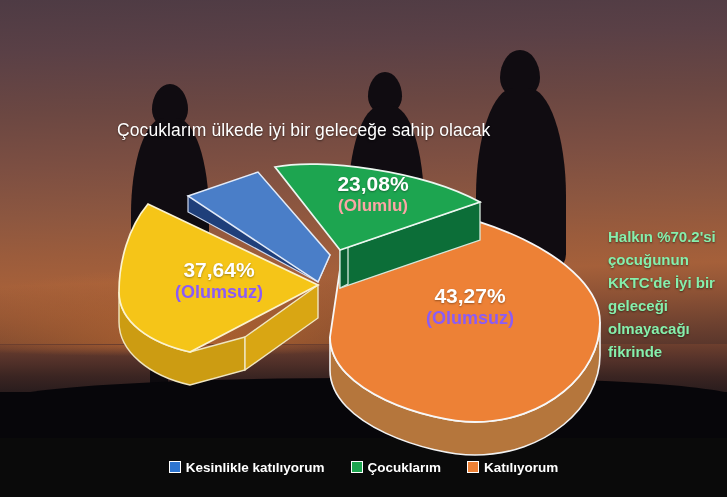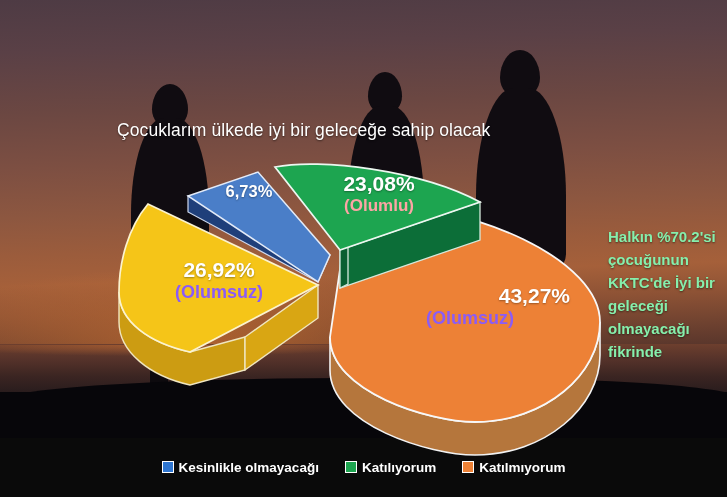--- a/index.html
+++ b/index.html
@@ -51,25 +51,25 @@
   }
 
   
   .pie{position:absolute;left:0;top:0;width:727px;height:497px;}
   .pie svg{display:block;}
 
   
   .lbl{position:absolute;text-align:center;line-height:1.12;}
   .lbl .pct{display:block;color:#fff;font-weight:700;text-shadow:0 1px 2px rgba(0,0,0,.35);}
   .lbl .sub{display:block;color:#8b5cf6;font-weight:700;}
-  #lbl-green{left:284px;top:172px;width:190px;}
+  #lbl-green{left:278px;top:172px;width:190px;}
   #lbl-green .pct{font-size:21px;}
   #lbl-green .sub{font-size:17px;font-weight:700;color:#fca5a5;}
   #lbl-orange{left:370px;top:284px;width:200px;}
-  #lbl-orange .pct{font-size:21px;text-align:right;}
+  #lbl-orange .pct{font-size:21px;}
   #lbl-orange .sub{font-size:18px;}
   #lbl-yellow{left:124px;top:258px;width:190px;}
   #lbl-yellow .pct{font-size:21px;}
   #lbl-yellow .sub{font-size:18px;}
   #lbl-blue{left:194px;top:182px;width:110px;}
   #lbl-blue .pct{font-size:16.5px;}
 
   
   .annot{
     position:absolute;left:608px;top:225px;width:116px;
@@ -169,38 +169,35 @@
     <span class="pct">23,08%</span>
     <span class="sub">(Olumlu)</span>
   </div>
 
   <div class="lbl" id="lbl-orange">
     <span class="pct">43,27%</span>
     <span class="sub">(Olumsuz)</span>
   </div>
 
   <div class="lbl" id="lbl-yellow">
-    <span class="pct">26,92%</span>
+    <span class="pct">37,64%</span>
     <span class="sub">(Olumsuz)</span>
   </div>
 
-  <div class="lbl" id="lbl-blue">
-    <span class="pct">6,73%</span>
-  </div>
 
   <div class="annot">Halkın %70.2'si çocuğunun KKTC'de İyi bir geleceği olmayacağı fikrinde</div>
 
   <div class="legend">
     <div class="legend-item">
       <span class="sw" style="background:#2E75D0;"></span>
-      <span class="txt">Kesinlikle olmayacağı</span>
+      <span class="txt">Kesinlikle katılıyorum</span>
     </div>
     <div class="legend-item">
       <span class="sw" style="background:#1DA550;"></span>
-      <span class="txt">Katılıyorum</span>
+      <span class="txt">Çocuklarım</span>
     </div>
     <div class="legend-item">
       <span class="sw" style="background:#ED8136;"></span>
-      <span class="txt">Katılmıyorum</span>
+      <span class="txt">Katılıyorum</span>
     </div>
   </div>
 
 </div>
 
 </body></html>

